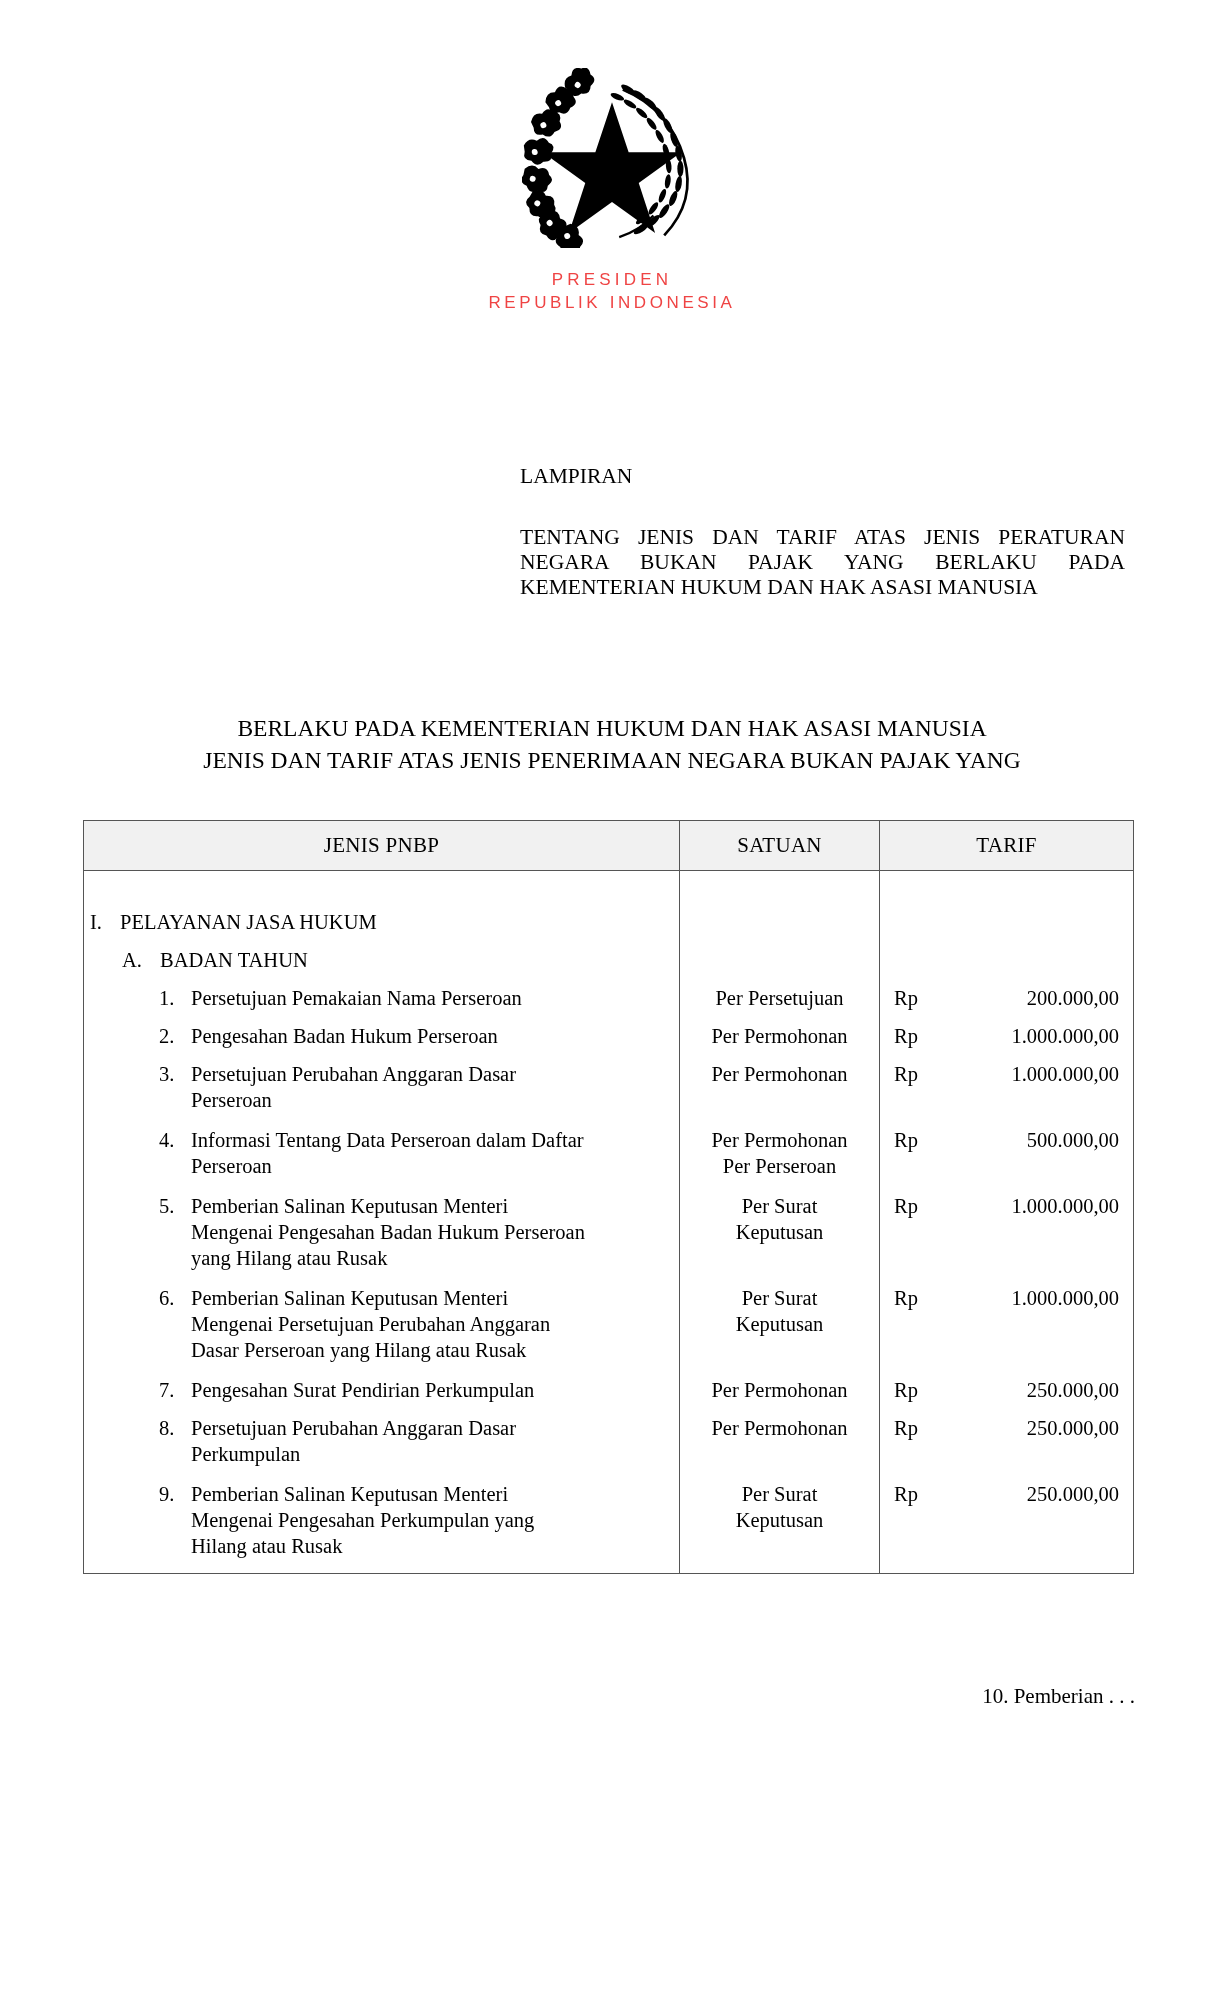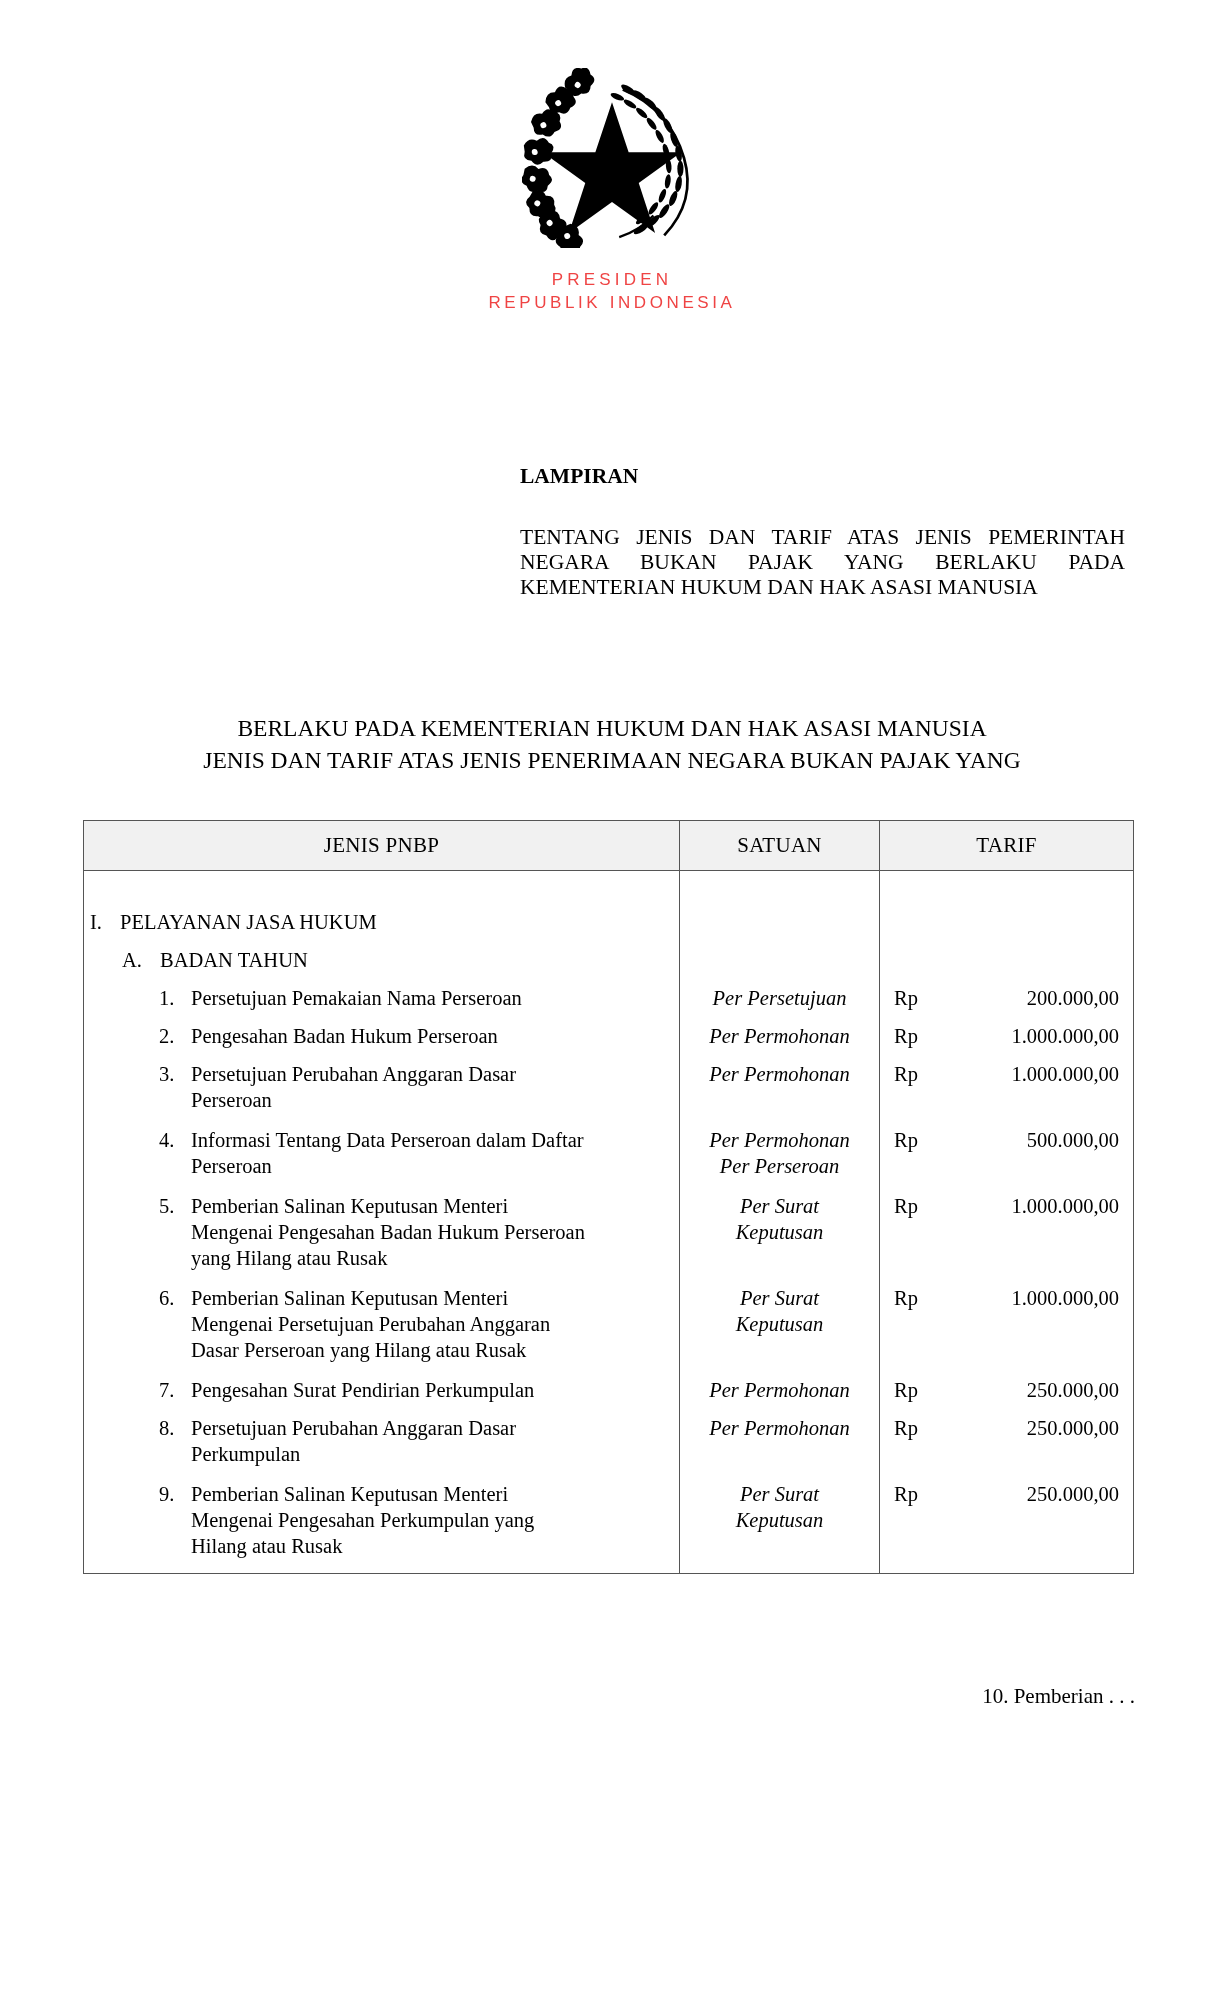--- a/index.html
+++ b/index.html
@@ -57,21 +57,20 @@
   .lampiran-block {
     position: absolute;
     left: 520px;
     top: 464px;
     width: 605px;
     font-size: 21.5px;
     line-height: 25px;
   }
   .lampiran-block .lampiran-word {
     margin-bottom: 36px;
-    font-weight: bold;
   }
   .lampiran-block .para {
     margin-bottom: 30px;
   }
   .lampiran-block .para:last-child { margin-bottom: 0; }
   .just-line {
     display: block;
     text-align: justify;
     text-align-last: justify;
   }
@@ -124,21 +123,20 @@
 
   
   td.jenis {
     padding: 0 10px 0 0;
     position: relative;
   }
   td.satuan {
     text-align: center;
     padding: 0 6px;
     line-height: 26px;
-    font-style: italic;
   }
   td.tarif {
     padding: 0;
   }
 
   
   table.pnbp tbody td {
     border-top: none;
     border-bottom: none;
   }
@@ -286,21 +284,21 @@
   </div>
 
   <div class="presiden-line">
     <div class="l1">PRESIDEN</div>
     <div class="l2">REPUBLIK INDONESIA</div>
   </div>
 
   <div class="lampiran-block">
     <div class="lampiran-word">LAMPIRAN</div>
     <div class="para">
-      <span class="just-line">TENTANG JENIS DAN TARIF ATAS JENIS PEMERINTAH</span>
+      <span class="just-line">TENTANG JENIS DAN TARIF ATAS JENIS PERATURAN</span>
       <span class="just-line">NEGARA BUKAN PAJAK YANG BERLAKU PADA</span>
       <span class="last-line">KEMENTERIAN HUKUM DAN HAK ASASI MANUSIA</span>
     </div>
   </div>
 
   <div class="main-title">
     <div>BERLAKU PADA KEMENTERIAN HUKUM DAN HAK ASASI MANUSIA</div>
     <div>JENIS DAN TARIF ATAS JENIS PENERIMAAN NEGARA BUKAN PAJAK YANG</div>
   </div>
 

